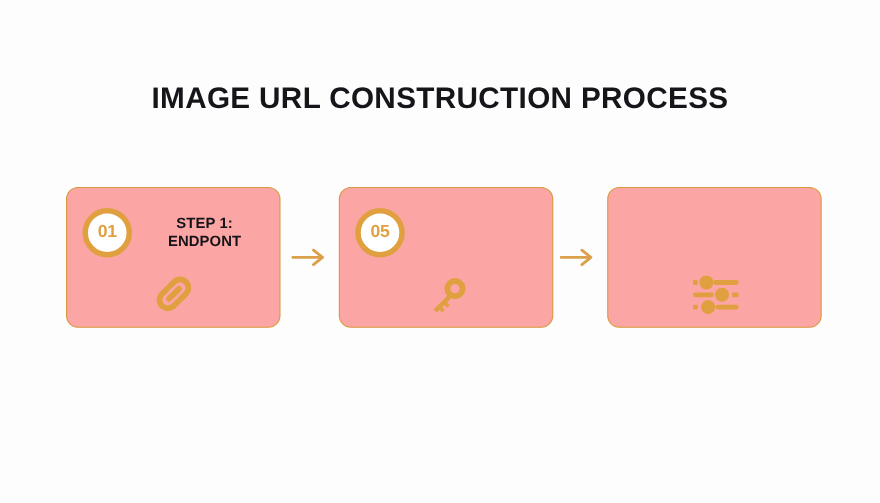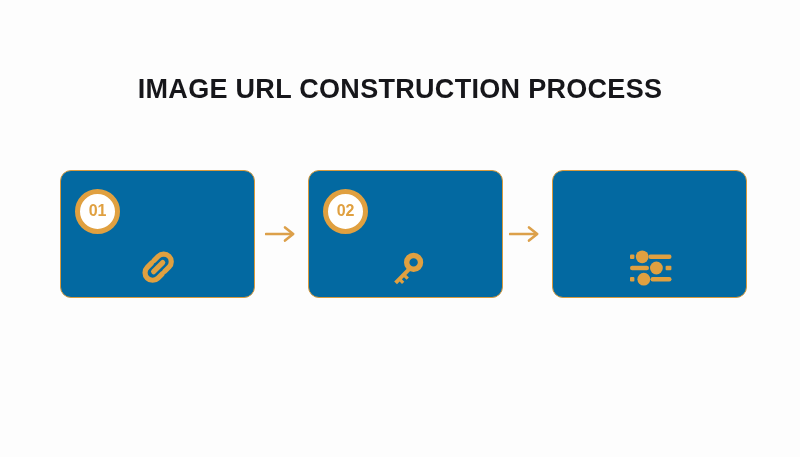--- a/index.html
+++ b/index.html
@@ -47,21 +47,21 @@
   }
 
   .step-card {
     position: absolute;
     top: 0;
     width: 195px;
     height: 128px;
     box-sizing: border-box;
     border: 1.6px solid #d79a3d;
     border-radius: 11px;
-    background: #0369a1;
+    background: #fca5a5;
   }
   .card-1 { left: 0px; }
   .card-2 { left: 248px; }
   .card-3 { left: 492px; }
 
   
   .card-head {
     position: absolute;
     left: 0;
     top: 16px;
@@ -138,20 +138,24 @@
 
   <div class="page-title">IMAGE URL CONSTRUCTION PROCESS</div>
 
   <div class="flow-row">
 
     <div class="step-card card-1">
       <div class="card-head">
         <div class="step-badge">
           <span>01</span>
         </div>
+        <div class="step-label">
+          <span class="l1">STEP 1:</span>
+          <span class="l2">ENDPONT</span>
+        </div>
       </div>
       <div class="card-icon">
         <span>
           <svg width="44" height="44" viewBox="0 0 44 44">
             <g transform="rotate(-45 22 22)" fill="none" stroke="#e0a040" stroke-width="5.2" stroke-linecap="round">
               <path d="M20.2 13.2 h-6.0 a7.6 7.6 0 0 0 0 15.2 h6.0"></path>
               <path d="M23.8 13.2 h6.0 a7.6 7.6 0 0 1 0 15.2 h-6.0"></path>
               <path d="M15.6 20.8 h12.8"></path>
             </g>
           </svg>
@@ -164,21 +168,21 @@
         <svg width="34" height="20" viewBox="0 0 34 20">
           <path d="M1 10 H26" stroke="#dca04a" stroke-width="2.6" stroke-linecap="round" fill="none"></path>
           <path d="M20 3.4 L28.2 10 L20 16.6" stroke="#dca04a" stroke-width="2.6" stroke-linecap="round" stroke-linejoin="round" fill="none"></path>
         </svg>
       </span>
     </div>
 
     <div class="step-card card-2">
       <div class="card-head">
         <div class="step-badge">
-          <span>02</span>
+          <span>05</span>
         </div>
       </div>
       <div class="card-icon">
         <span>
           <svg width="44" height="44" viewBox="0 0 44 44">
             <g fill="#e0a040">
               <path d="M28.6 6.8 a9.6 9.6 0 1 0 0 19.2 a9.6 9.6 0 0 0 0 -19.2 z
                        m0 5.4 a4.2 4.2 0 1 1 0 8.4 a4.2 4.2 0 0 1 0 -8.4 z"></path>
               <path d="M23.0 21.6 L9.2 35.4 L12.0 38.2 L14.6 35.6 L17.0 38.0 L19.3 35.7
                        L16.9 33.3 L19.0 31.2 L21.6 33.8 L23.9 31.5 L21.3 28.9 L26.6 23.6 Z"></path>

